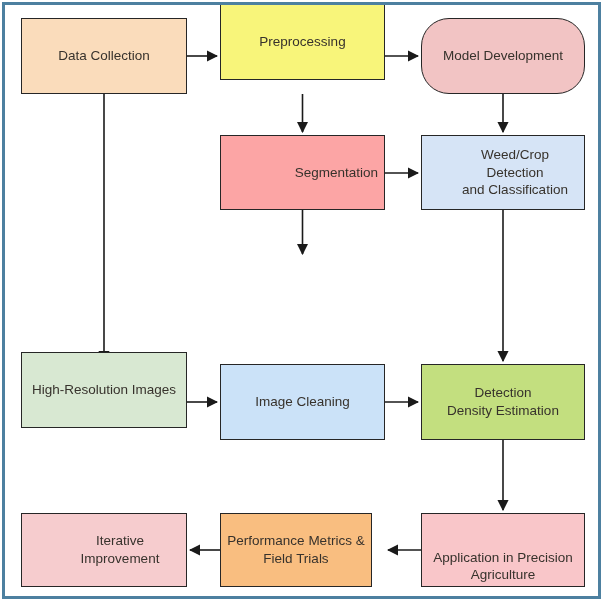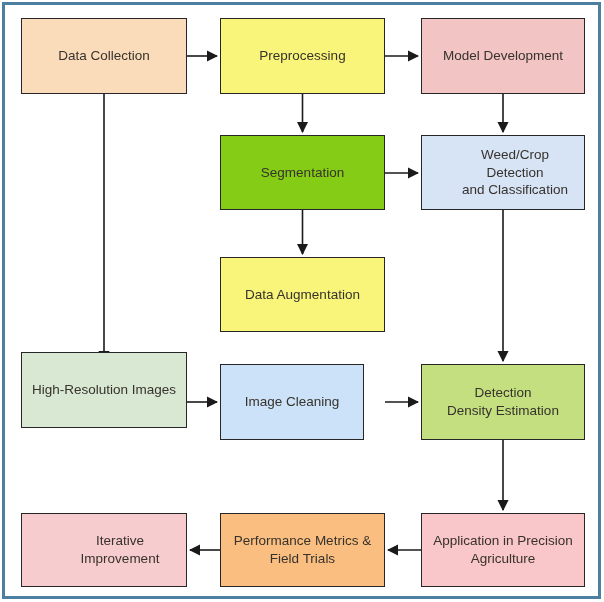--- a/index.html
+++ b/index.html
@@ -43,31 +43,31 @@
     text-align: center;
     font-size: 13.5px;
     line-height: 1.3;
     color: #37322C;
     white-space: pre-line;
     padding: 2px 6px;
   }
   
   
   .n-data-collection        { left: 21px;  top: 18px;  width: 166px; height: 76px; }
-  .n-preprocessing          { left: 220px; top: 18px;  width: 165px; height: 76px; }
+  .n-preprocessing          { left: 220px; top: 4px;  width: 165px; height: 76px; }
   .n-model-development      { left: 421px; top: 18px;  width: 164px; height: 76px; }
   .n-segmentation           { left: 220px; top: 135px; width: 165px; height: 75px; }
   .n-weed-crop              { left: 421px; top: 135px; width: 164px; height: 75px; padding-left: 30px; }
   .n-data-augmentation      { left: 220px; top: 257px; width: 165px; height: 75px; }
   .n-high-resolution-images { left: 21px;  top: 352px; width: 166px; height: 76px; }
-  .n-image-cleaning         { left: 220px; top: 364px; width: 144px; height: 76px; }
+  .n-image-cleaning         { left: 220px; top: 364px; width: 165px; height: 76px; }
   .n-population-density     { left: 421px; top: 364px; width: 164px; height: 76px; }
   .n-iterative-improvement  { left: 21px;  top: 513px; width: 166px; height: 74px; padding-left: 38px; }
-  .n-performance-metrics    { left: 220px; top: 513px; width: 165px; height: 74px; }
-  .n-application-precision  { left: 421px; top: 513px; width: 164px; height: 74px; }
+  .n-performance-metrics    { left: 220px; top: 513px; width: 152px; height: 74px; }
+  .n-application-precision  { left: 421px; top: 513px; width: 164px; height: 74px; align-items: flex-end; }
 </style>
 </head>
 <body>
 
 <div class="stage">
 
   <svg class="edges" width="604" height="602" viewBox="0 0 604 602">
     <defs>
       <marker id="arrow" viewBox="0 0 10 10" refX="9" refY="5" markerWidth="7" markerHeight="7" orient="auto-start-reverse">
         <path d="M0,0 L10,5 L0,10 z" fill="#1A1A1A"></path>
@@ -89,36 +89,33 @@
   </svg>
 
   <div class="node n-data-collection" style="background-color: rgb(250, 220, 187);">
     <span>Data Collection</span>
   </div>
 
   <div class="node n-preprocessing" style="background-color: rgb(248, 245, 122);">
     <span>Preprocessing</span>
   </div>
 
-  <div class="node n-model-development" style="background-color: rgb(242, 196, 196);">
+  <div class="node n-model-development" style="background-color: rgb(242, 196, 196); border-radius: 28px;">
     <span>Model Development</span>
   </div>
 
-  <div class="node n-segmentation" style="background-color: #84cc16;">
+  <div class="node n-segmentation" style="background-color: #fca5a5; justify-content: flex-end;">
     <span>Segmentation</span>
   </div>
 
   <div class="node n-weed-crop" style="background-color: rgb(214, 228, 246);">
     <span>Weed/Crop Detection
 and Classification</span>
   </div>
 
-  <div class="node n-data-augmentation" style="background-color: rgb(248, 245, 122);">
-    <span>Data Augmentation</span>
-  </div>
 
   <div class="node n-high-resolution-images" style="background-color: rgb(216, 232, 210);">
     <span>High-Resolution Images</span>
   </div>
 
   <div class="node n-image-cleaning" style="background-color: rgb(203, 226, 248);">
     <span>Image Cleaning</span>
   </div>
 
   <div class="node n-population-density" style="background-color: rgb(195, 223, 127);">

